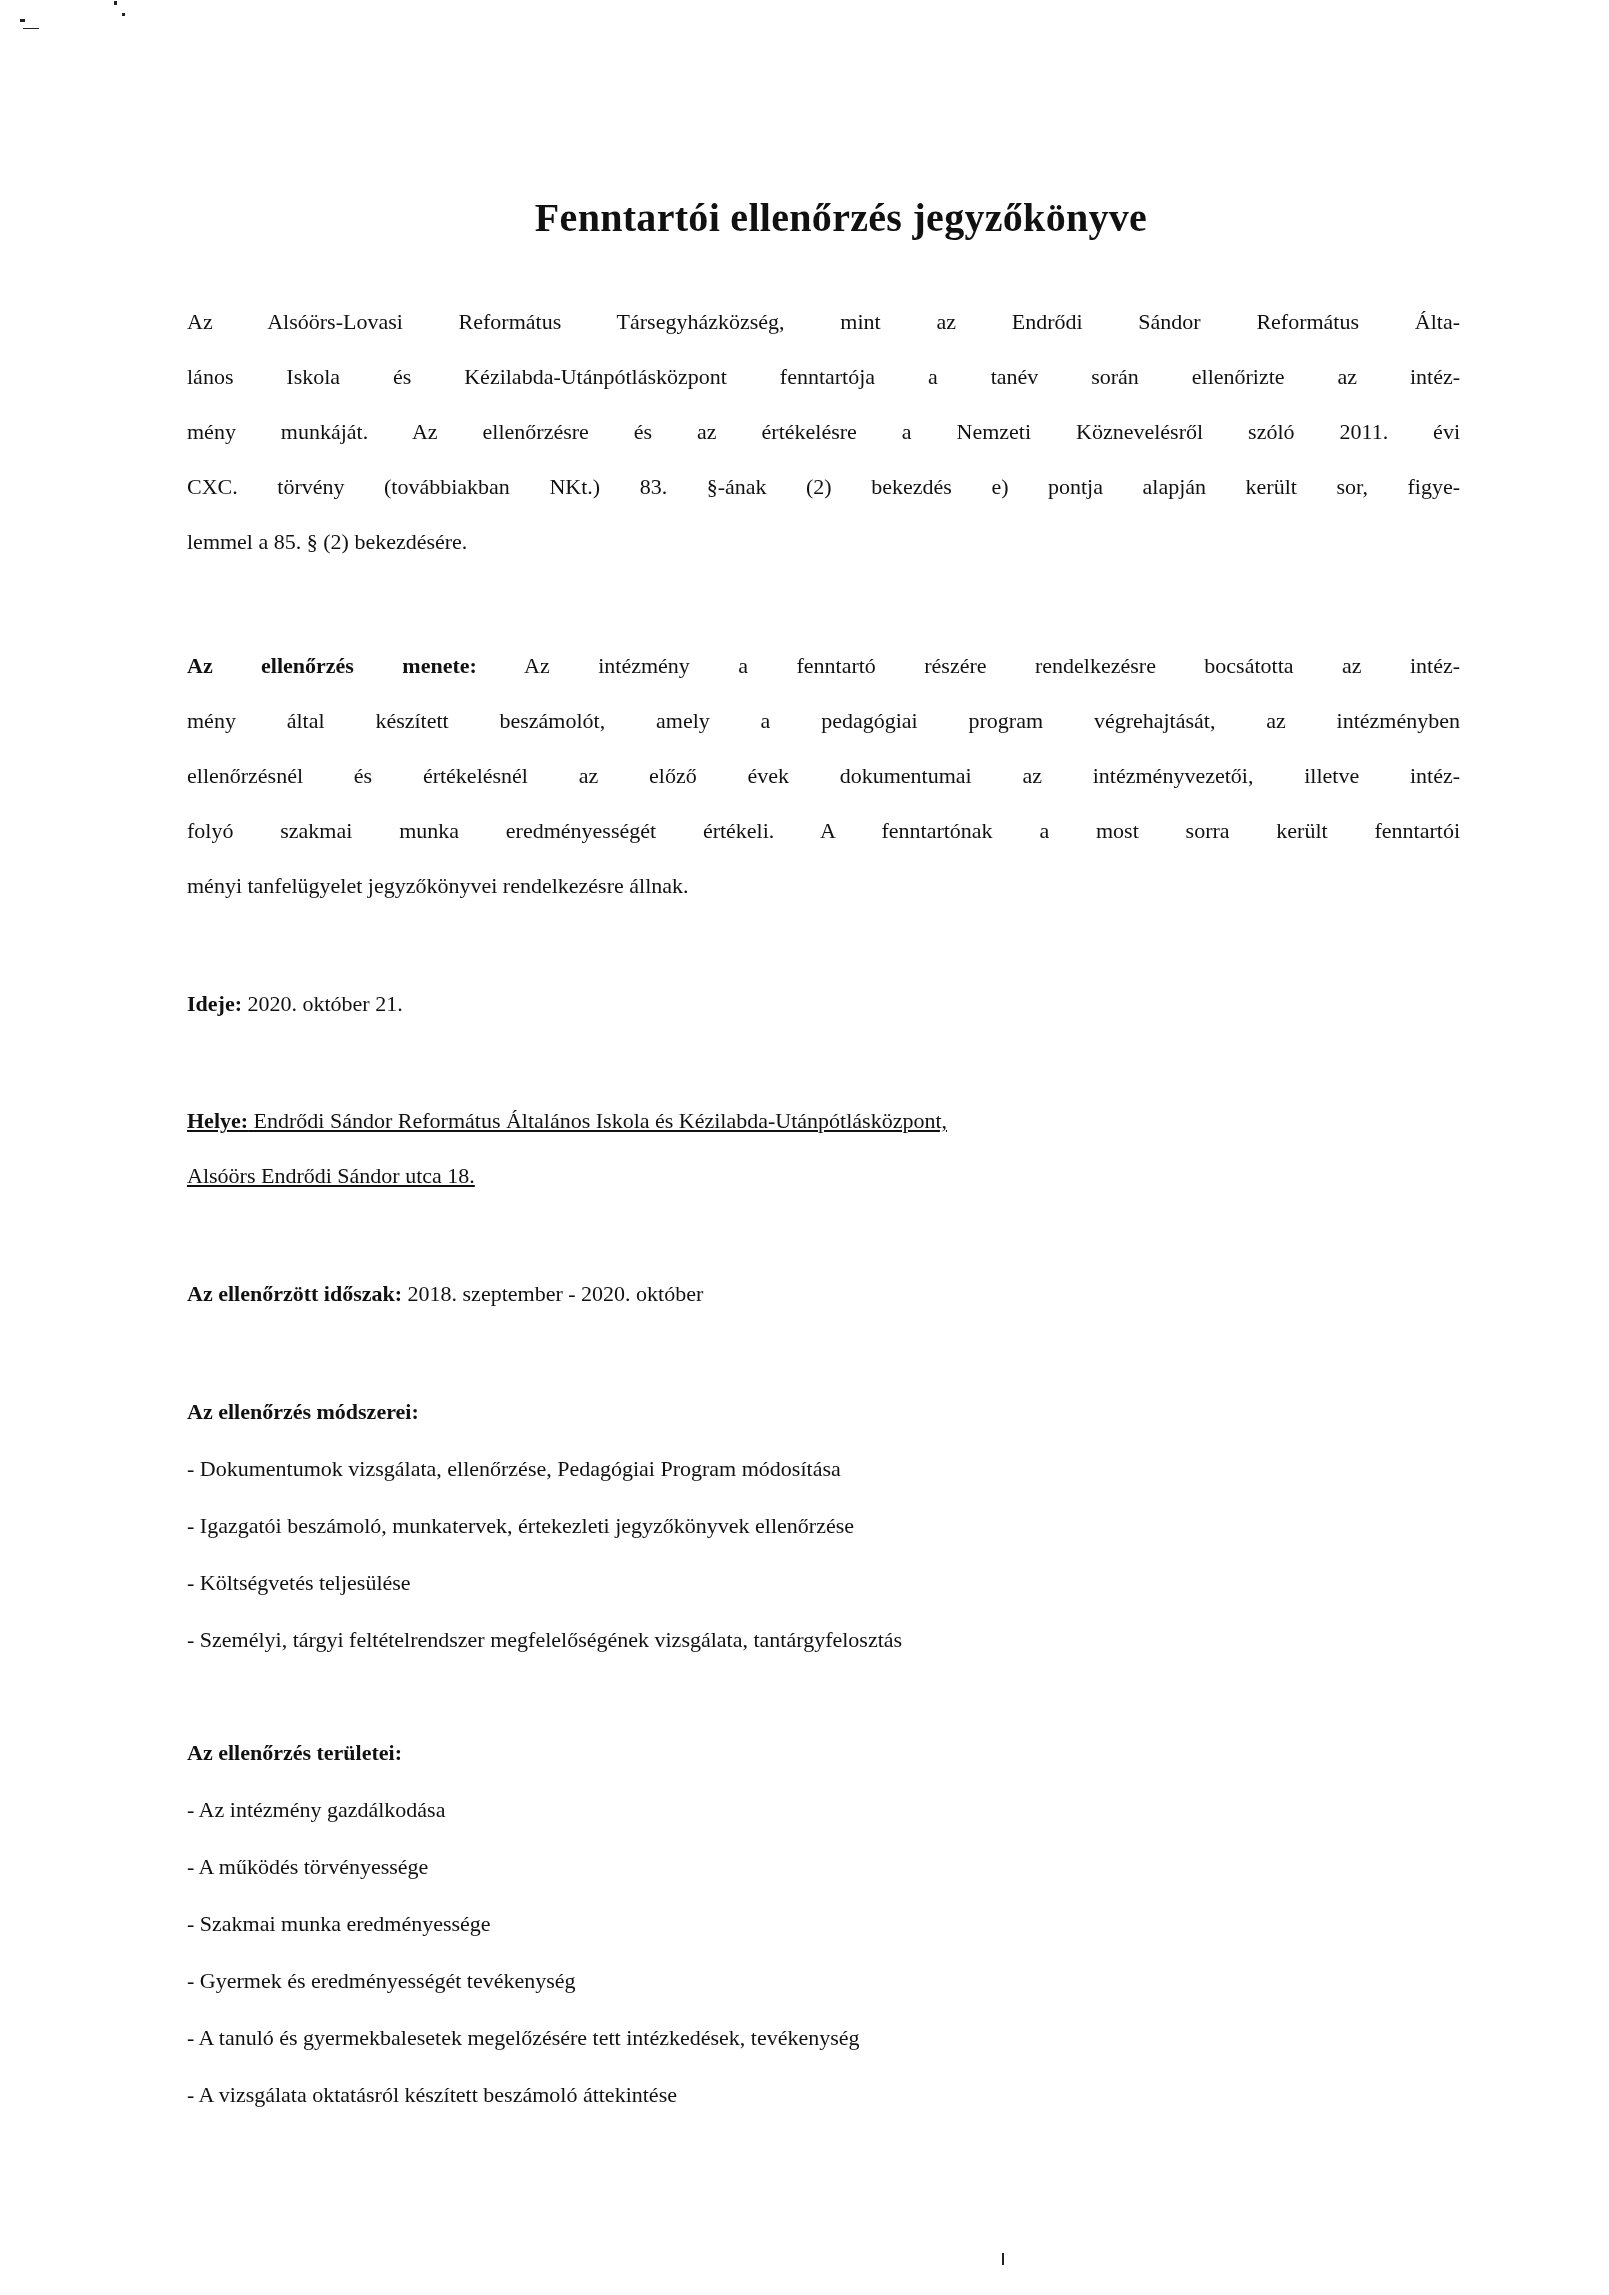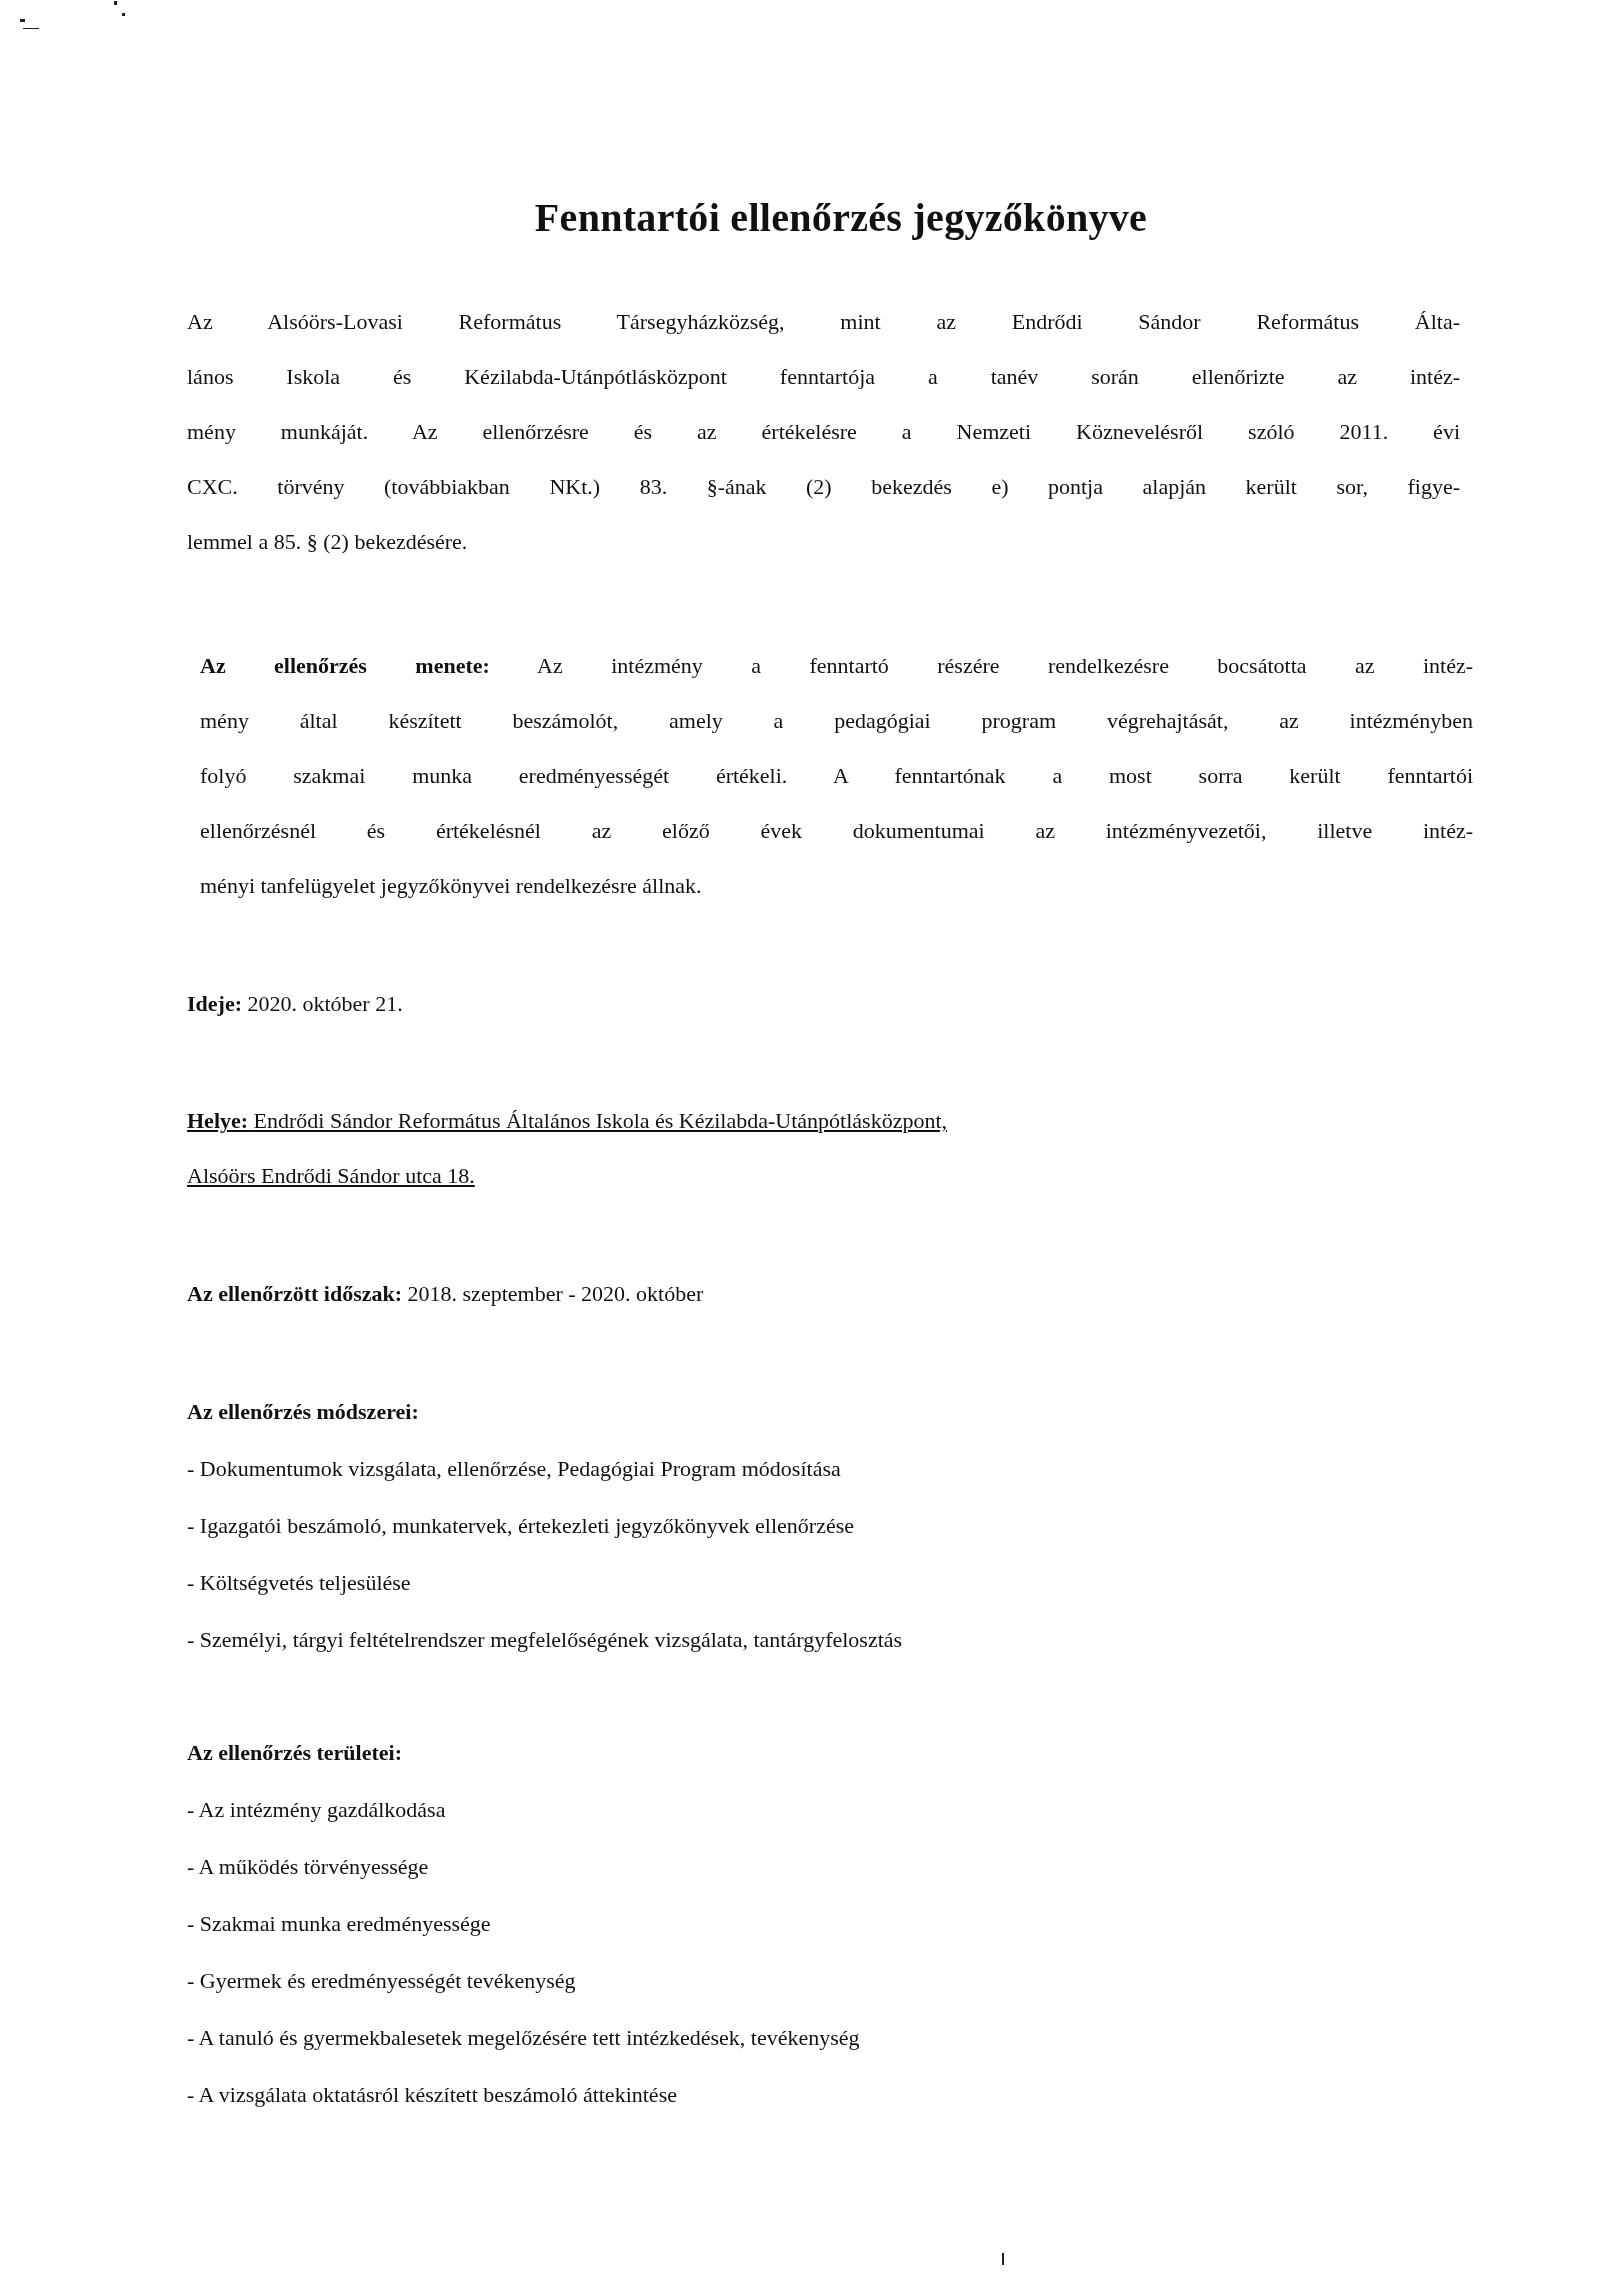--- a/index.html
+++ b/index.html
@@ -34,25 +34,25 @@
   <h1 class="title">Fenntartói ellenőrzés jegyzőkönyve</h1>
 
   <div class="block" style="top:294px;">
     <span class="justify-line">Az Alsóörs-Lovasi Református Társegyházközség, mint az Endrődi Sándor Református Álta-</span>
     <span class="justify-line">lános Iskola és Kézilabda-Utánpótlásközpont fenntartója a tanév során ellenőrizte az intéz-</span>
     <span class="justify-line">mény munkáját. Az ellenőrzésre és az értékelésre a Nemzeti Köznevelésről szóló 2011. évi</span>
     <span class="justify-line">CXC. törvény (továbbiakban NKt.) 83. §-ának (2) bekezdés e) pontja alapján került sor, figye-</span>
     <span class="plain-line">lemmel a 85. § (2) bekezdésére.</span>
   </div>
 
-  <div class="block" style="top:638px;margin-left:13px;">
+  <div class="block" style="top:638px;">
     <span class="justify-line"><span class="b">Az ellenőrzés menete:</span><span> Az intézmény a fenntartó részére rendelkezésre bocsátotta az intéz-</span></span>
     <span class="justify-line">mény által készített beszámolót, amely a pedagógiai program végrehajtását, az intézményben</span>
+    <span class="justify-line">ellenőrzésnél és értékelésnél az előző évek dokumentumai az intézményvezetői, illetve intéz-</span>
     <span class="justify-line">folyó szakmai munka eredményességét értékeli. A fenntartónak a most sorra került fenntartói</span>
-    <span class="justify-line">ellenőrzésnél és értékelésnél az előző évek dokumentumai az intézményvezetői, illetve intéz-</span>
     <span class="plain-line">ményi tanfelügyelet jegyzőkönyvei rendelkezésre állnak.</span>
   </div>
 
   <div class="block" style="top:976px;">
     <span class="plain-line"><span class="b">Ideje:</span><span> 2020. október 21.</span></span>
   </div>
 
   <div class="block" style="top:1093px;text-decoration:underline;">
     <span class="plain-line"><span class="b">Helye:</span><span> Endrődi Sándor Református Általános Iskola és Kézilabda-Utánpótlásközpont,</span></span>
     <span class="plain-line">Alsóörs Endrődi Sándor utca 18.</span>

